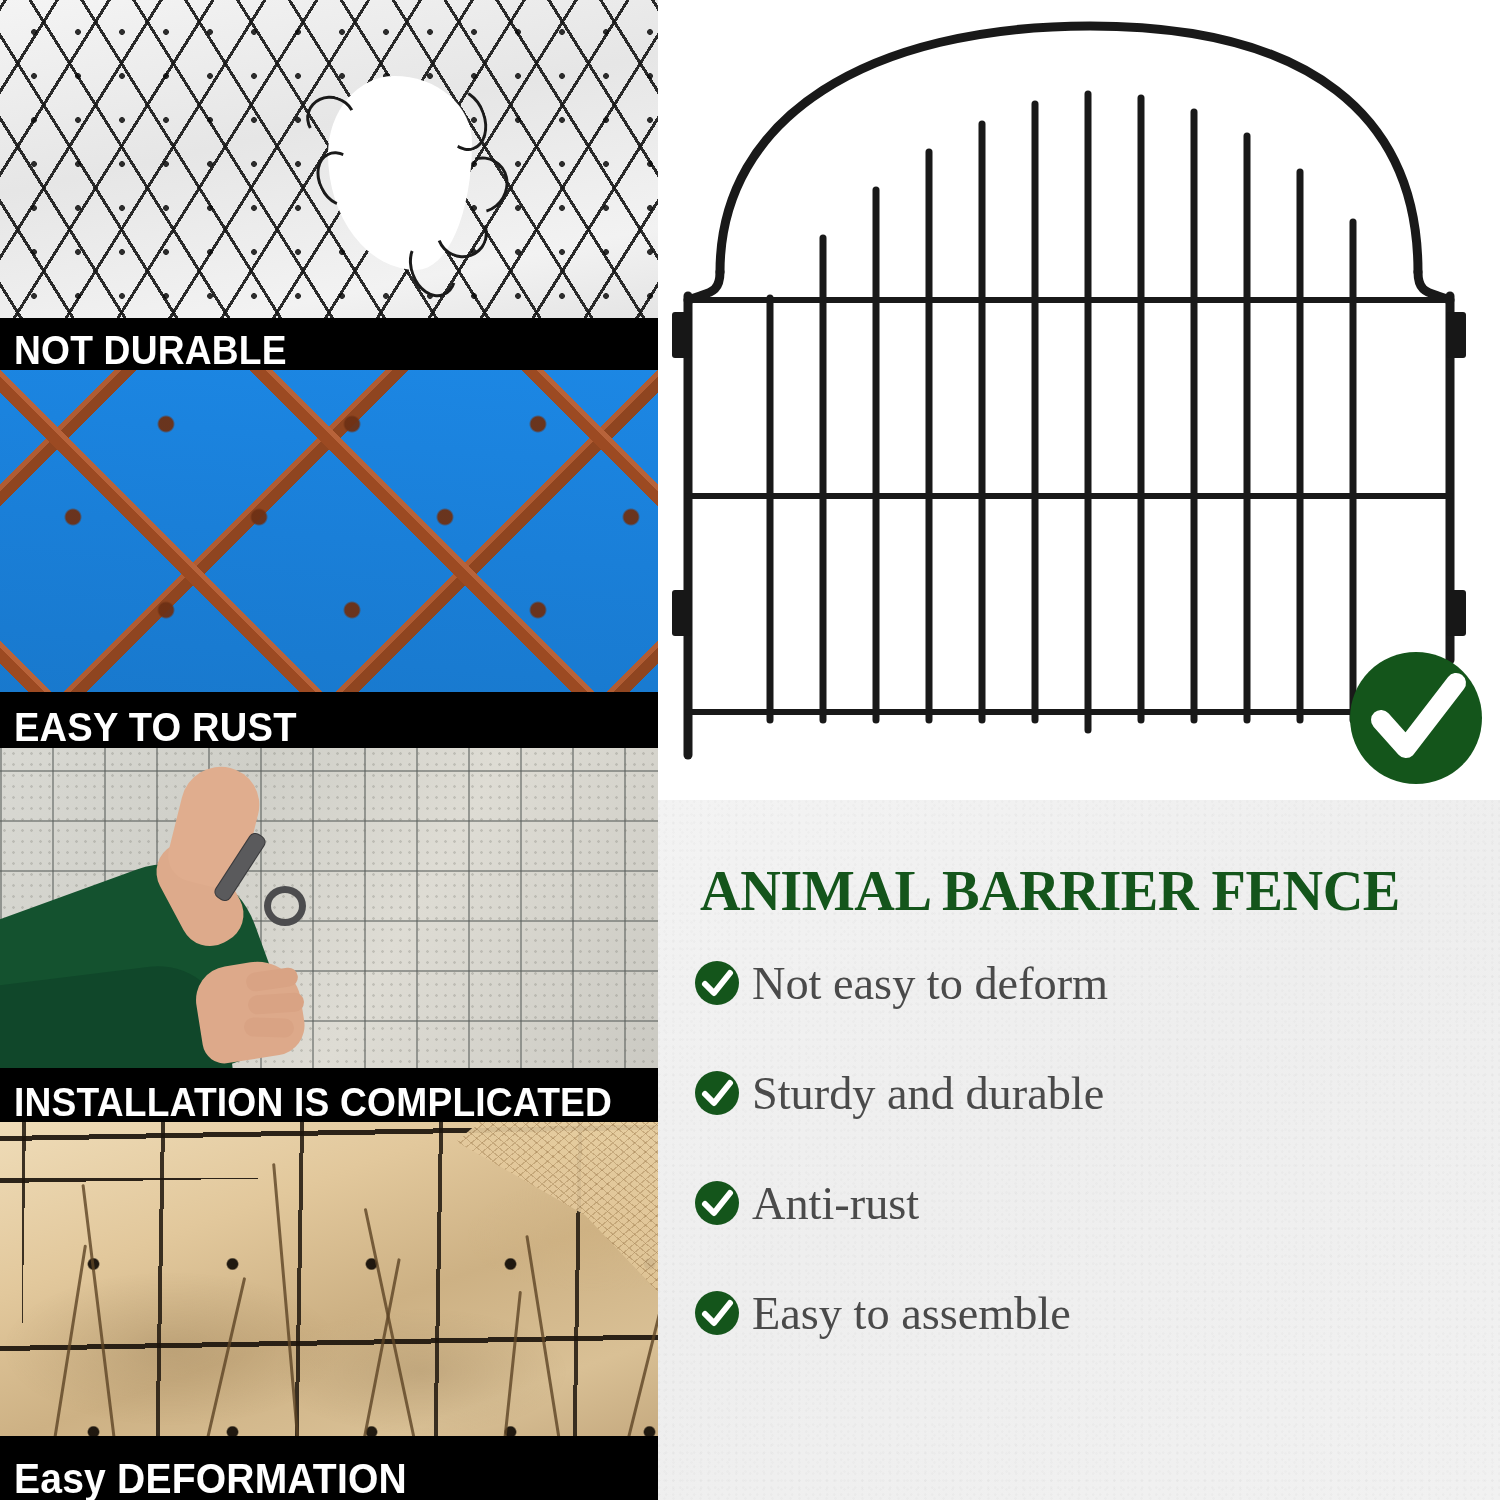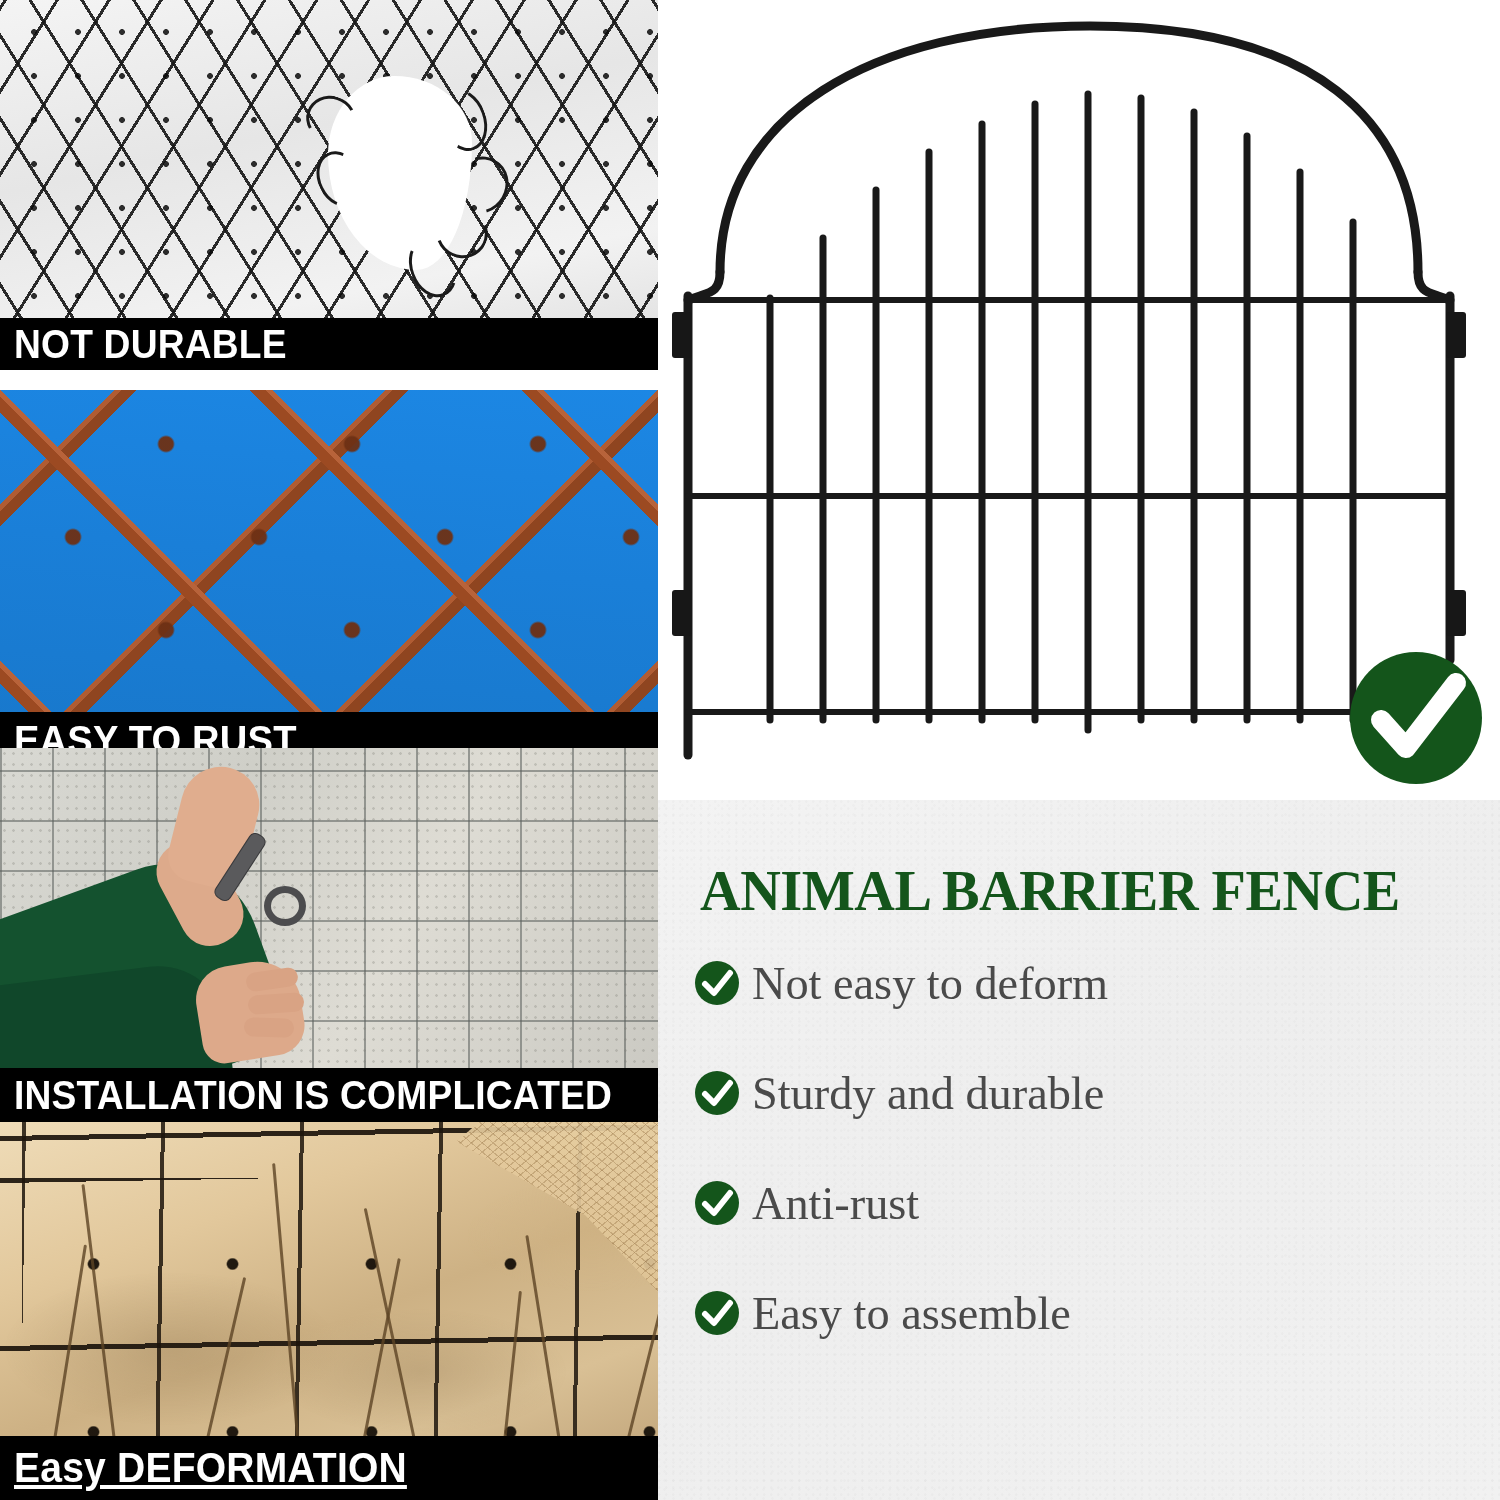--- a/index.html
+++ b/index.html
@@ -5,36 +5,36 @@
   html,body{margin:0;padding:0;background:#fff;}
   body{width:1500px;height:1500px;overflow:hidden;font-family:"Liberation Sans","DejaVu Sans",sans-serif;}
 
   .page{position:relative;width:1500px;height:1500px;background:#ffffff;}
 
   
   .left-col{position:absolute;left:0;top:0;width:658px;height:1500px;}
   .photo-card{position:absolute;left:0;width:658px;overflow:hidden;background:#fff;}
   .photo-card .art{position:absolute;left:0;top:0;width:658px;height:100%;}
   .caption{position:absolute;left:0;bottom:0;width:721px;background:#000;color:#fff;
-           display:flex;align-items:center;box-sizing:border-box;padding-left:14px;}
+           display:flex;align-items:flex-end;box-sizing:border-box;padding-left:14px;}
   .caption span{font-weight:700;letter-spacing:.2px;line-height:1;white-space:nowrap;
                 transform:scaleX(.93);transform-origin:left center;}
 
   
   #card-not-durable{top:0;height:370px;}
   #card-not-durable .caption{height:52px;}
   #card-not-durable .caption span{font-size:40px;}
-  #card-easy-rust{top:390px;height:378px;}
+  #card-easy-rust{top:370px;height:378px;}
   #card-easy-rust .caption{height:56px;}
   #card-easy-rust .caption span{font-size:41px;}
   #card-install{top:748px;height:374px;padding-left:34px;}
   #card-install .caption{height:54px;}
   #card-install .caption span{font-size:40px;}
   #card-deform{top:1122px;height:378px;}
-  #card-deform .caption{height:64px;text-decoration:underline;}
+  #card-deform .caption{height:64px;}
   #card-deform .caption span{font-size:42px;}
 
   
   .cl-gray{background:
     repeating-linear-gradient(58deg,rgba(25,25,25,.92) 0 3px,rgba(255,255,255,0) 3px 44px),
     repeating-linear-gradient(-58deg,rgba(25,25,25,.92) 0 3px,rgba(255,255,255,0) 3px 44px),
     linear-gradient(168deg,#f4f4f4 0%,#e6e6e6 38%,#f2f2f2 72%,#dcdcdc 100%);}
   .cl-gray .knots{position:absolute;inset:0;
     background-image:radial-gradient(circle,rgba(10,10,10,.85) 2.6px,rgba(0,0,0,0) 3.2px);
     background-size:44px 44px;background-position:12px 10px;}

